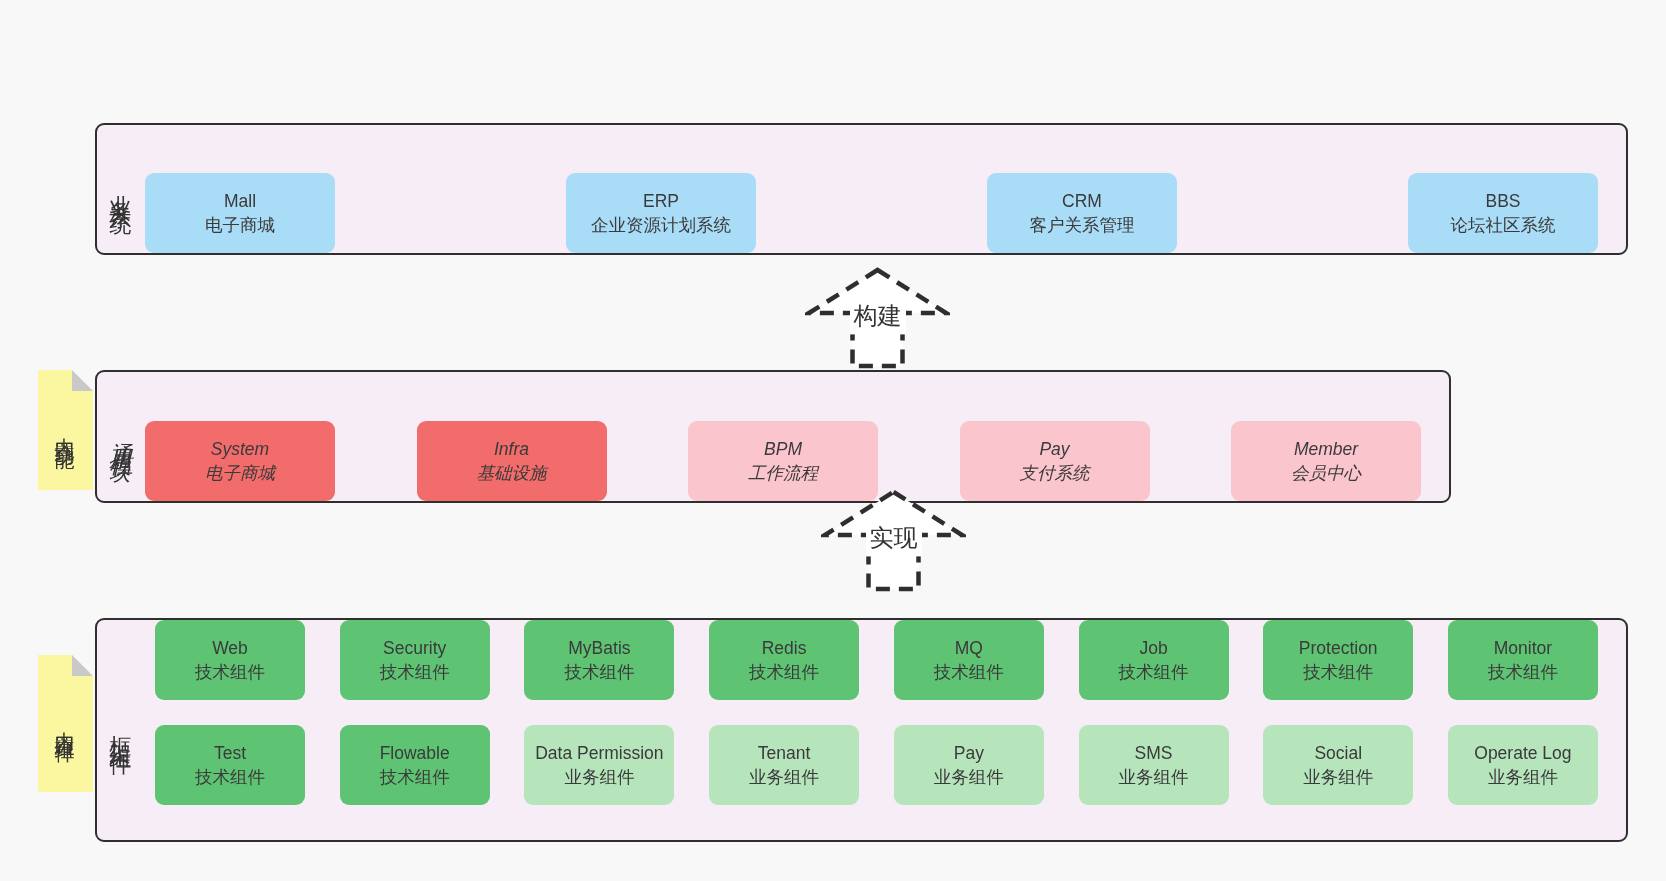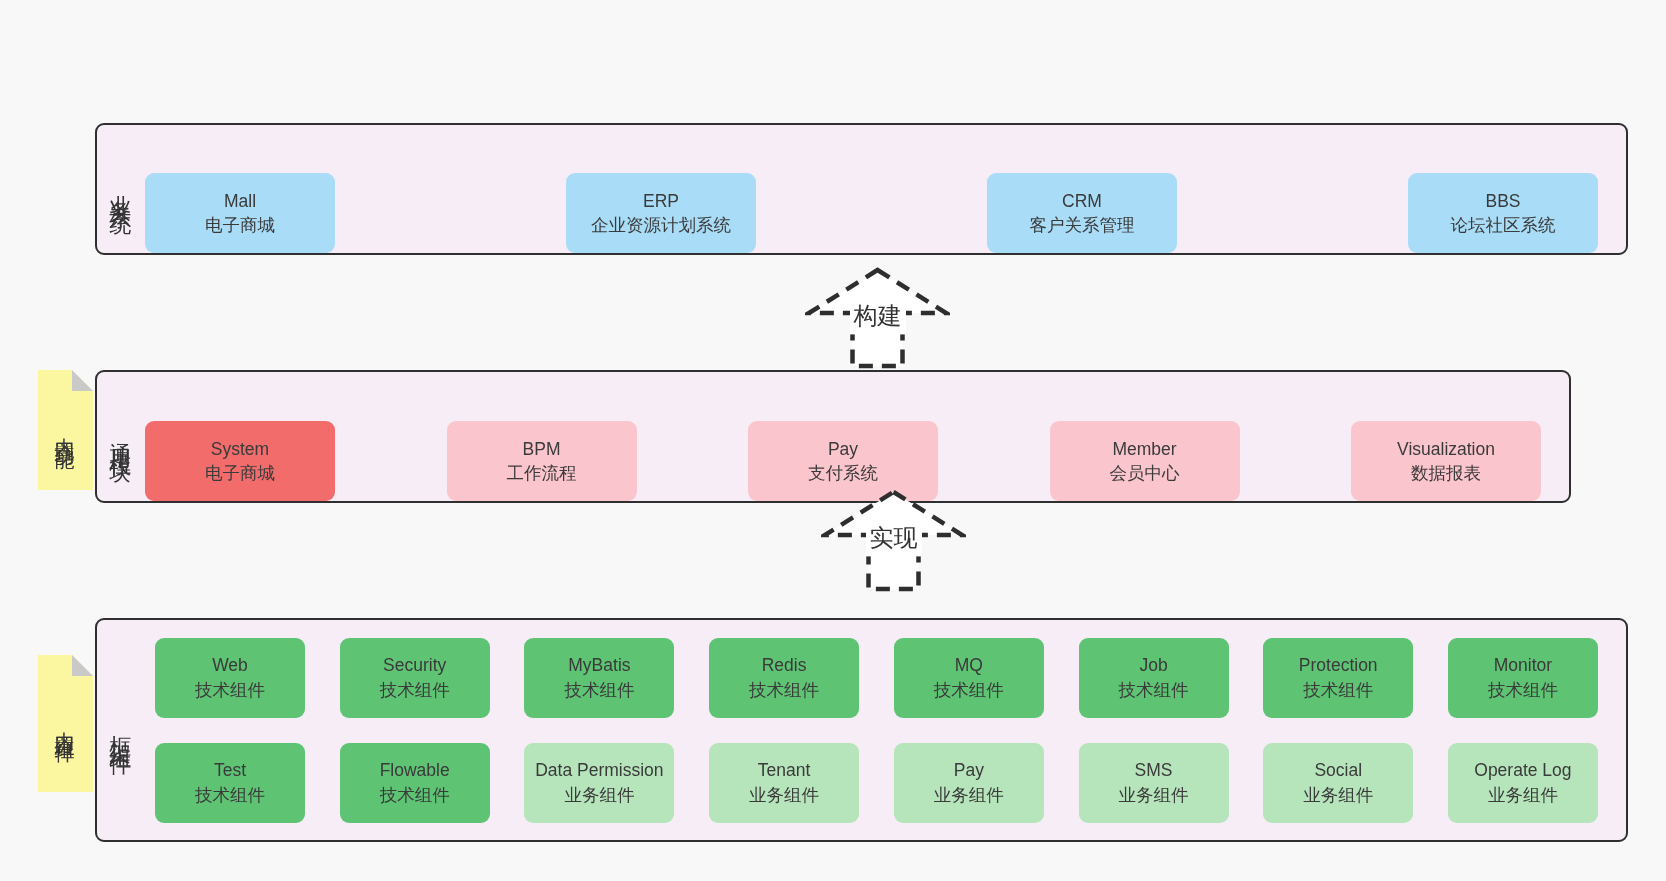--- a/index.html
+++ b/index.html
@@ -11,36 +11,36 @@
     overflow:hidden;
   }
   .layer{
     position:absolute;
     background:var(--layer-bg,#f7edf6);
     border:2px solid var(--layer-border,#2f2f2f);
     border-radius:9px;
     box-sizing:border-box;
   }
   #layer-business{left:95px;top:123px;width:1533px;height:132px;}
-  #layer-modules{left:95px;top:370px;width:1476px;height:133px;}
+  #layer-modules{left:95px;top:370px;width:1356px;height:133px;font-style:italic;}
   #layer-components{left:95px;top:618px;width:1533px;height:224px;}
   .vlabel{
     position:absolute;left:11px;top:50%;
     transform:translateY(-50%);
     writing-mode:vertical-rl;text-orientation:upright;
     font-size:22px;letter-spacing:6px;line-height:1.1;
     color:#333;white-space:nowrap;
   }
   .boxes-row{
     position:absolute;left:48px;right:28px;top:0;bottom:0;
     display:flex;align-items:flex-end;justify-content:space-between;
   }
   .boxes-grid{
     position:absolute;left:58px;right:28px;top:0;bottom:0;
-    display:flex;flex-direction:column;justify-content:center;gap:25px;
+    display:flex;flex-direction:column;justify-content:flex-start;gap:25px;
   }
   .boxes-grid .grid-row{
     display:flex;justify-content:space-between;
   }
   .box{
     height:80px;border-radius:9px;
     display:flex;flex-direction:column;align-items:center;justify-content:center;
     text-align:center;color:var(--text,#3a3a3a);
     font-size:17.5px;line-height:1.4;
     box-sizing:border-box;padding:2px 6px;
@@ -125,35 +125,35 @@
     <div class="vtext">内置功能</div>
   </div>
 
   <section class="layer" id="layer-modules">
     <div class="vlabel">通用模块</div>
     <div class="boxes-row" id="modules-boxes">
         <div class="box red">
           <div class="en">System</div>
           <div class="zh">电子商城</div>
         </div>
+        <div class="box red">
+          <div class="en">Infra</div>
+          <div class="zh">基础设施</div>
+        </div>
         <div class="box pink">
           <div class="en">BPM</div>
           <div class="zh">工作流程</div>
         </div>
         <div class="box pink">
           <div class="en">Pay</div>
           <div class="zh">支付系统</div>
         </div>
         <div class="box pink">
           <div class="en">Member</div>
           <div class="zh">会员中心</div>
-        </div>
-        <div class="box pink">
-          <div class="en">Visualization</div>
-          <div class="zh">数据报表</div>
         </div>
       </div>
   </section>
 
   <div class="arrow" id="arrow-implement">
     <svg viewBox="0 0 145 105">
       <path d="M72.5 4 L141 47 L97.5 47 L97.5 101 L47.5 101 L47.5 47 L4 47 Z" fill="#ffffff" stroke="#2e2e2e" stroke-width="4.5" stroke-dasharray="14 9" stroke-linejoin="miter"></path>
     </svg>
     <div class="arrow-label">实现</div>
   </div>

